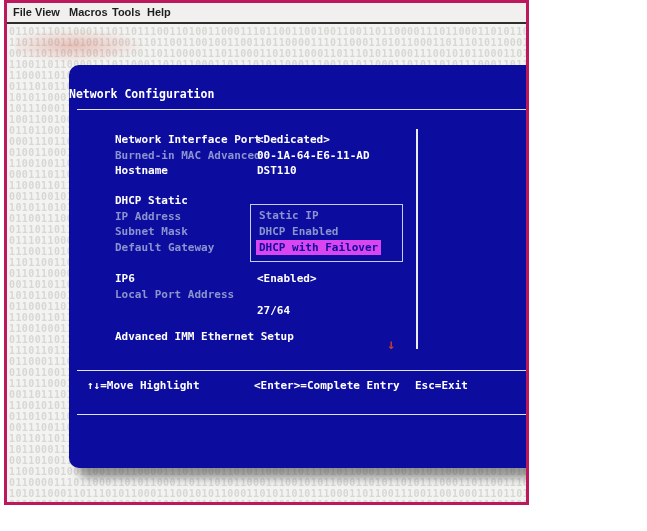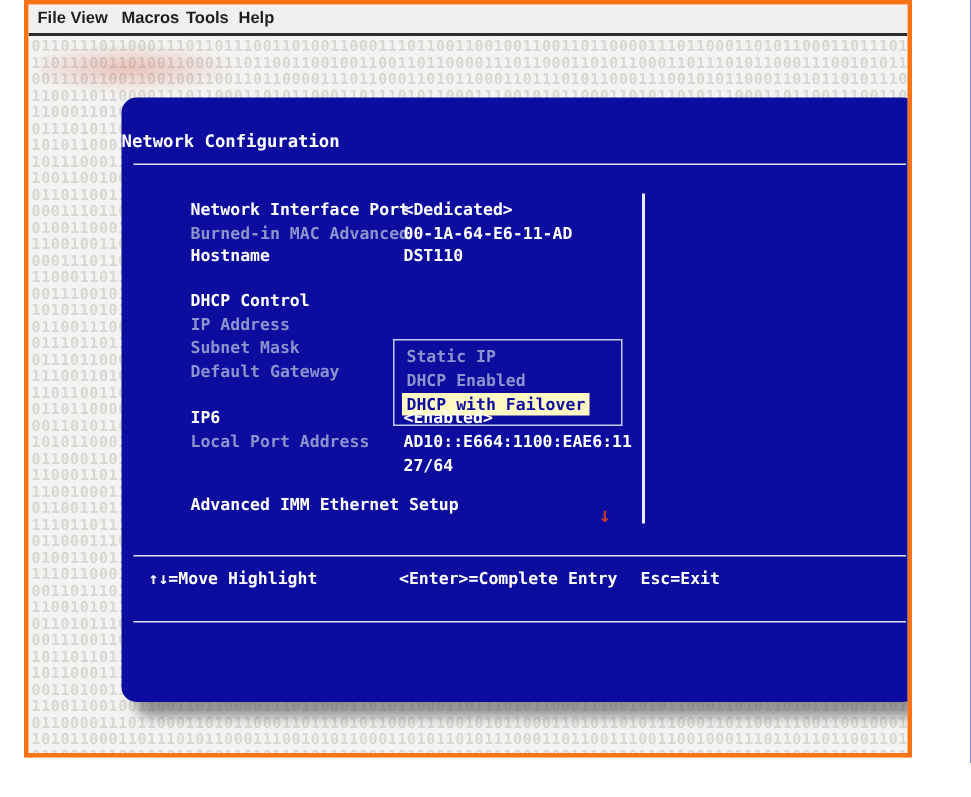--- a/index.html
+++ b/index.html
@@ -2,22 +2,22 @@
 <html><head>
 <meta charset="utf-8">
 <style>
   html,body{margin:0;padding:0;}
   body{
     width:647px;height:531px;background:#ffffff;position:relative;
     font-family:"DejaVu Sans Mono", monospace;overflow:hidden;
   }
   
   #frame{
-    position:absolute;left:16px;top:0;width:592px;height:505px;
-    border:3px solid #f97316;box-sizing:border-box;background:#f3f3f1;overflow:hidden;
+    position:absolute;left:4px;top:0;width:525px;height:505px;
+    border:3px solid #be185d;box-sizing:border-box;background:#f3f3f1;overflow:hidden;
   }
   
   #menubar{
     position:absolute;left:0;top:0;right:0;height:19px;
     background:#f1f0ee;border-bottom:2px solid #2e2e2e;
     font-family:"Liberation Sans", sans-serif;font-size:11px;font-weight:bold;color:#1e1e1e;
   }
   .menu-item{position:absolute;top:3px;cursor:default;}
   
   #binary-bg{
@@ -41,25 +41,25 @@
   .hline{left:8px;right:8px;height:1px;background:#dfe3fb;}
   #title-line{top:44px;}
   #footer-line-top{top:305px;}
   #footer-line-bottom{top:349px;}
   #vsep{left:347px;top:64px;width:2px;height:220px;background:#e9edfd;}
   .field-label{left:18px;padding-left:28px;}
   .field-value{left:188px;}
   .dim{color:#8b94cd;}
   #options-box{
     left:181px;top:139px;width:153px;height:58px;
-    border:1px solid #c6cdf2;box-sizing:border-box;padding-top:3px;margin-top:22px;
+    border:1px solid #c6cdf2;box-sizing:border-box;padding-top:3px;
   }
   .option{height:16px;line-height:16px;padding-left:8px;margin-right:4px;}
   .option.selected{
-    background:#fef9c3;color:#0c0c9e;display:inline-block;min-width:0;
+    background:#d946ef;color:#0c0c9e;display:inline-block;min-width:0;
     padding:0 3px 0 3px;margin-left:5px;height:15px;line-height:15px;
   }
   #help-panel{left:358px;top:66px;width:165px;line-height:15.5px;}
   #scroll-down{left:318px;top:272px;color:#bf3b2f;font-size:14px;line-height:14px;}
   .footer-key{top:314px;}
 </style>
 </head>
 <body>
 
 <div id="frame">
@@ -127,35 +127,34 @@
 
     <div class="abs field-label" style="top:68px">Network Interface Port</div>
     <div class="abs field-value" style="top:68px">&lt;Dedicated&gt;</div>
 
     <div class="abs field-label dim" style="top:84px">Burned-in MAC Advanced</div>
     <div class="abs field-value" style="top:84px">00-1A-64-E6-11-AD</div>
 
     <div class="abs field-label" style="top:99px">Hostname</div>
     <div class="abs field-value" style="top:99px">DST110</div>
 
-    <div class="abs field-label" style="top:129px">DHCP Control</div>
+    <div class="abs field-label" style="top:129px">DHCP Static</div>
     <div class="abs field-label dim" style="top:145px">IP Address</div>
     <div class="abs field-label dim" style="top:160px">Subnet Mask</div>
     <div class="abs field-label dim" style="top:176px">Default Gateway</div>
 
     <div class="abs" id="options-box">
       <div class="option dim">Static IP</div>
       <div class="option dim">DHCP Enabled</div>
       <div><span class="option selected">DHCP with Failover</span></div>
     </div>
 
     <div class="abs field-label" style="top:207px">IP6</div>
     <div class="abs field-value" style="top:207px">&lt;Enabled&gt;</div>
     <div class="abs field-label dim" style="top:223px">Local Port Address</div>
-    <div class="abs field-value" style="top:223px">AD10::E664:1100:EAE6:11</div>
     <div class="abs field-value" style="top:239px">27/64</div>
 
     <div class="abs field-label" style="top:265px">Advanced IMM Ethernet Setup</div>
 
     <div class="abs" id="vsep"></div>
 
     <div class="abs" id="scroll-down">↓</div>
 
     <div class="abs hline" id="footer-line-top"></div>
     <div class="abs footer-key" style="left:18px">↑↓=Move Highlight</div>

